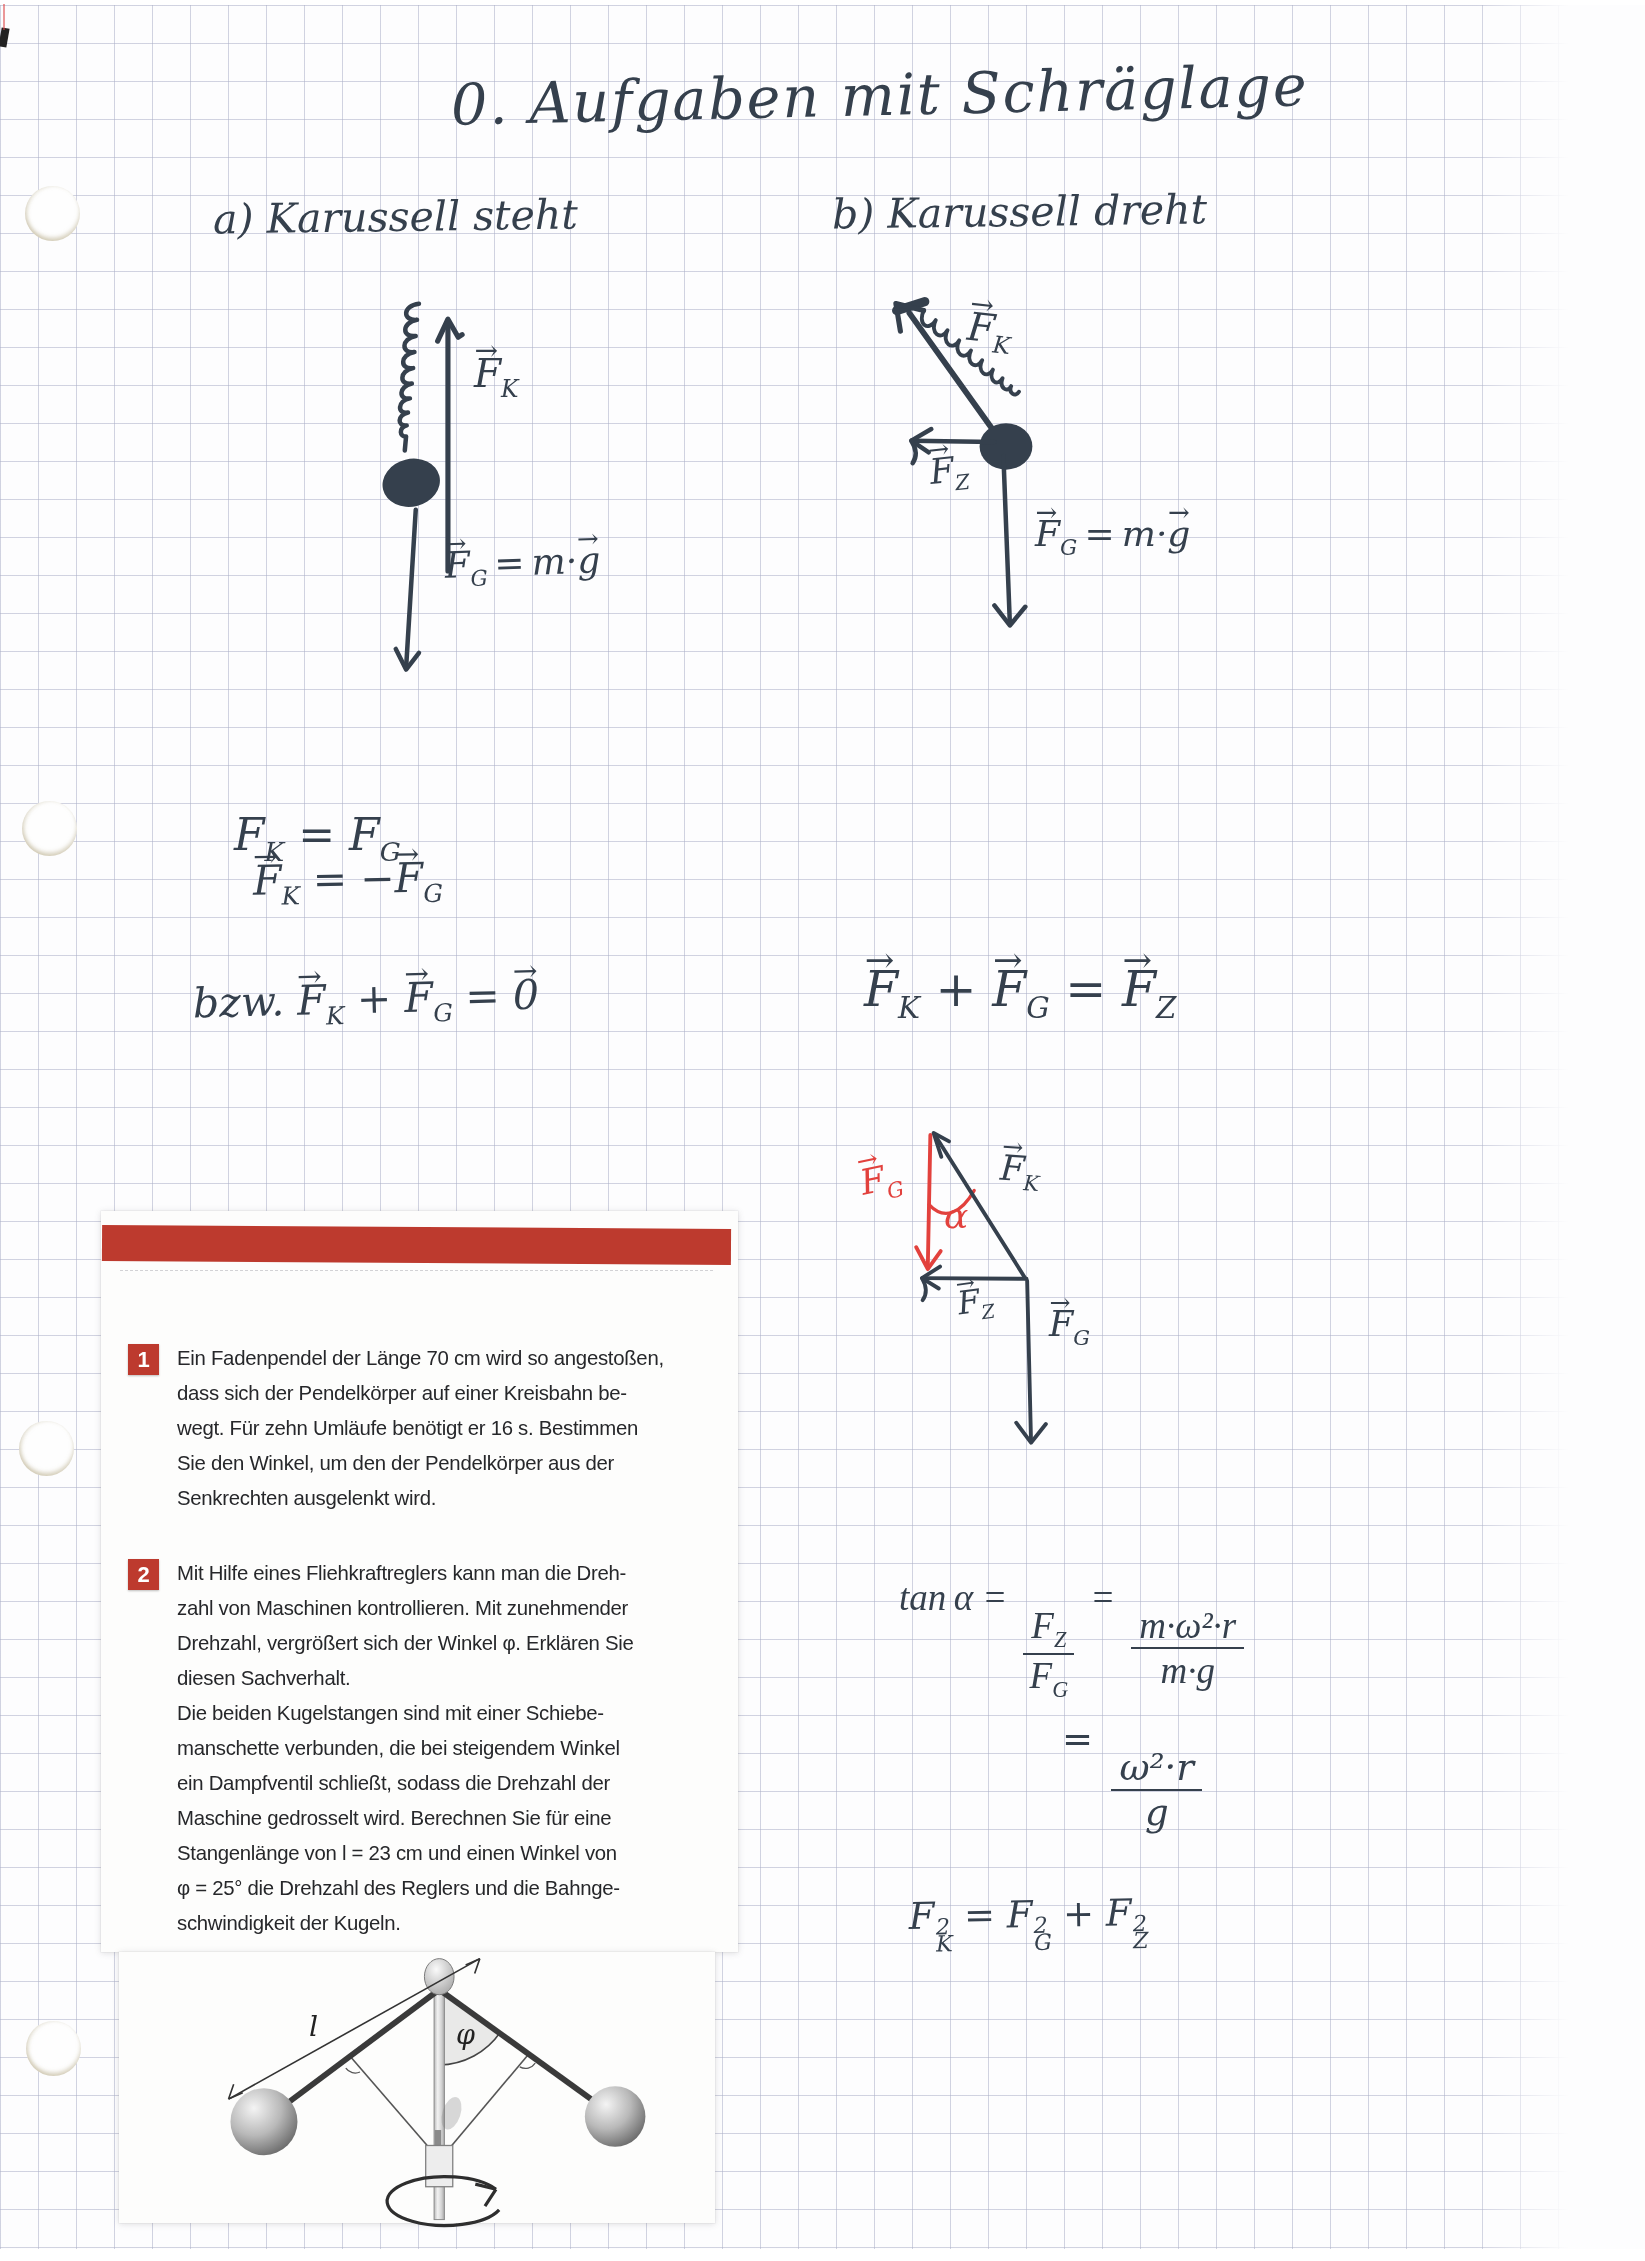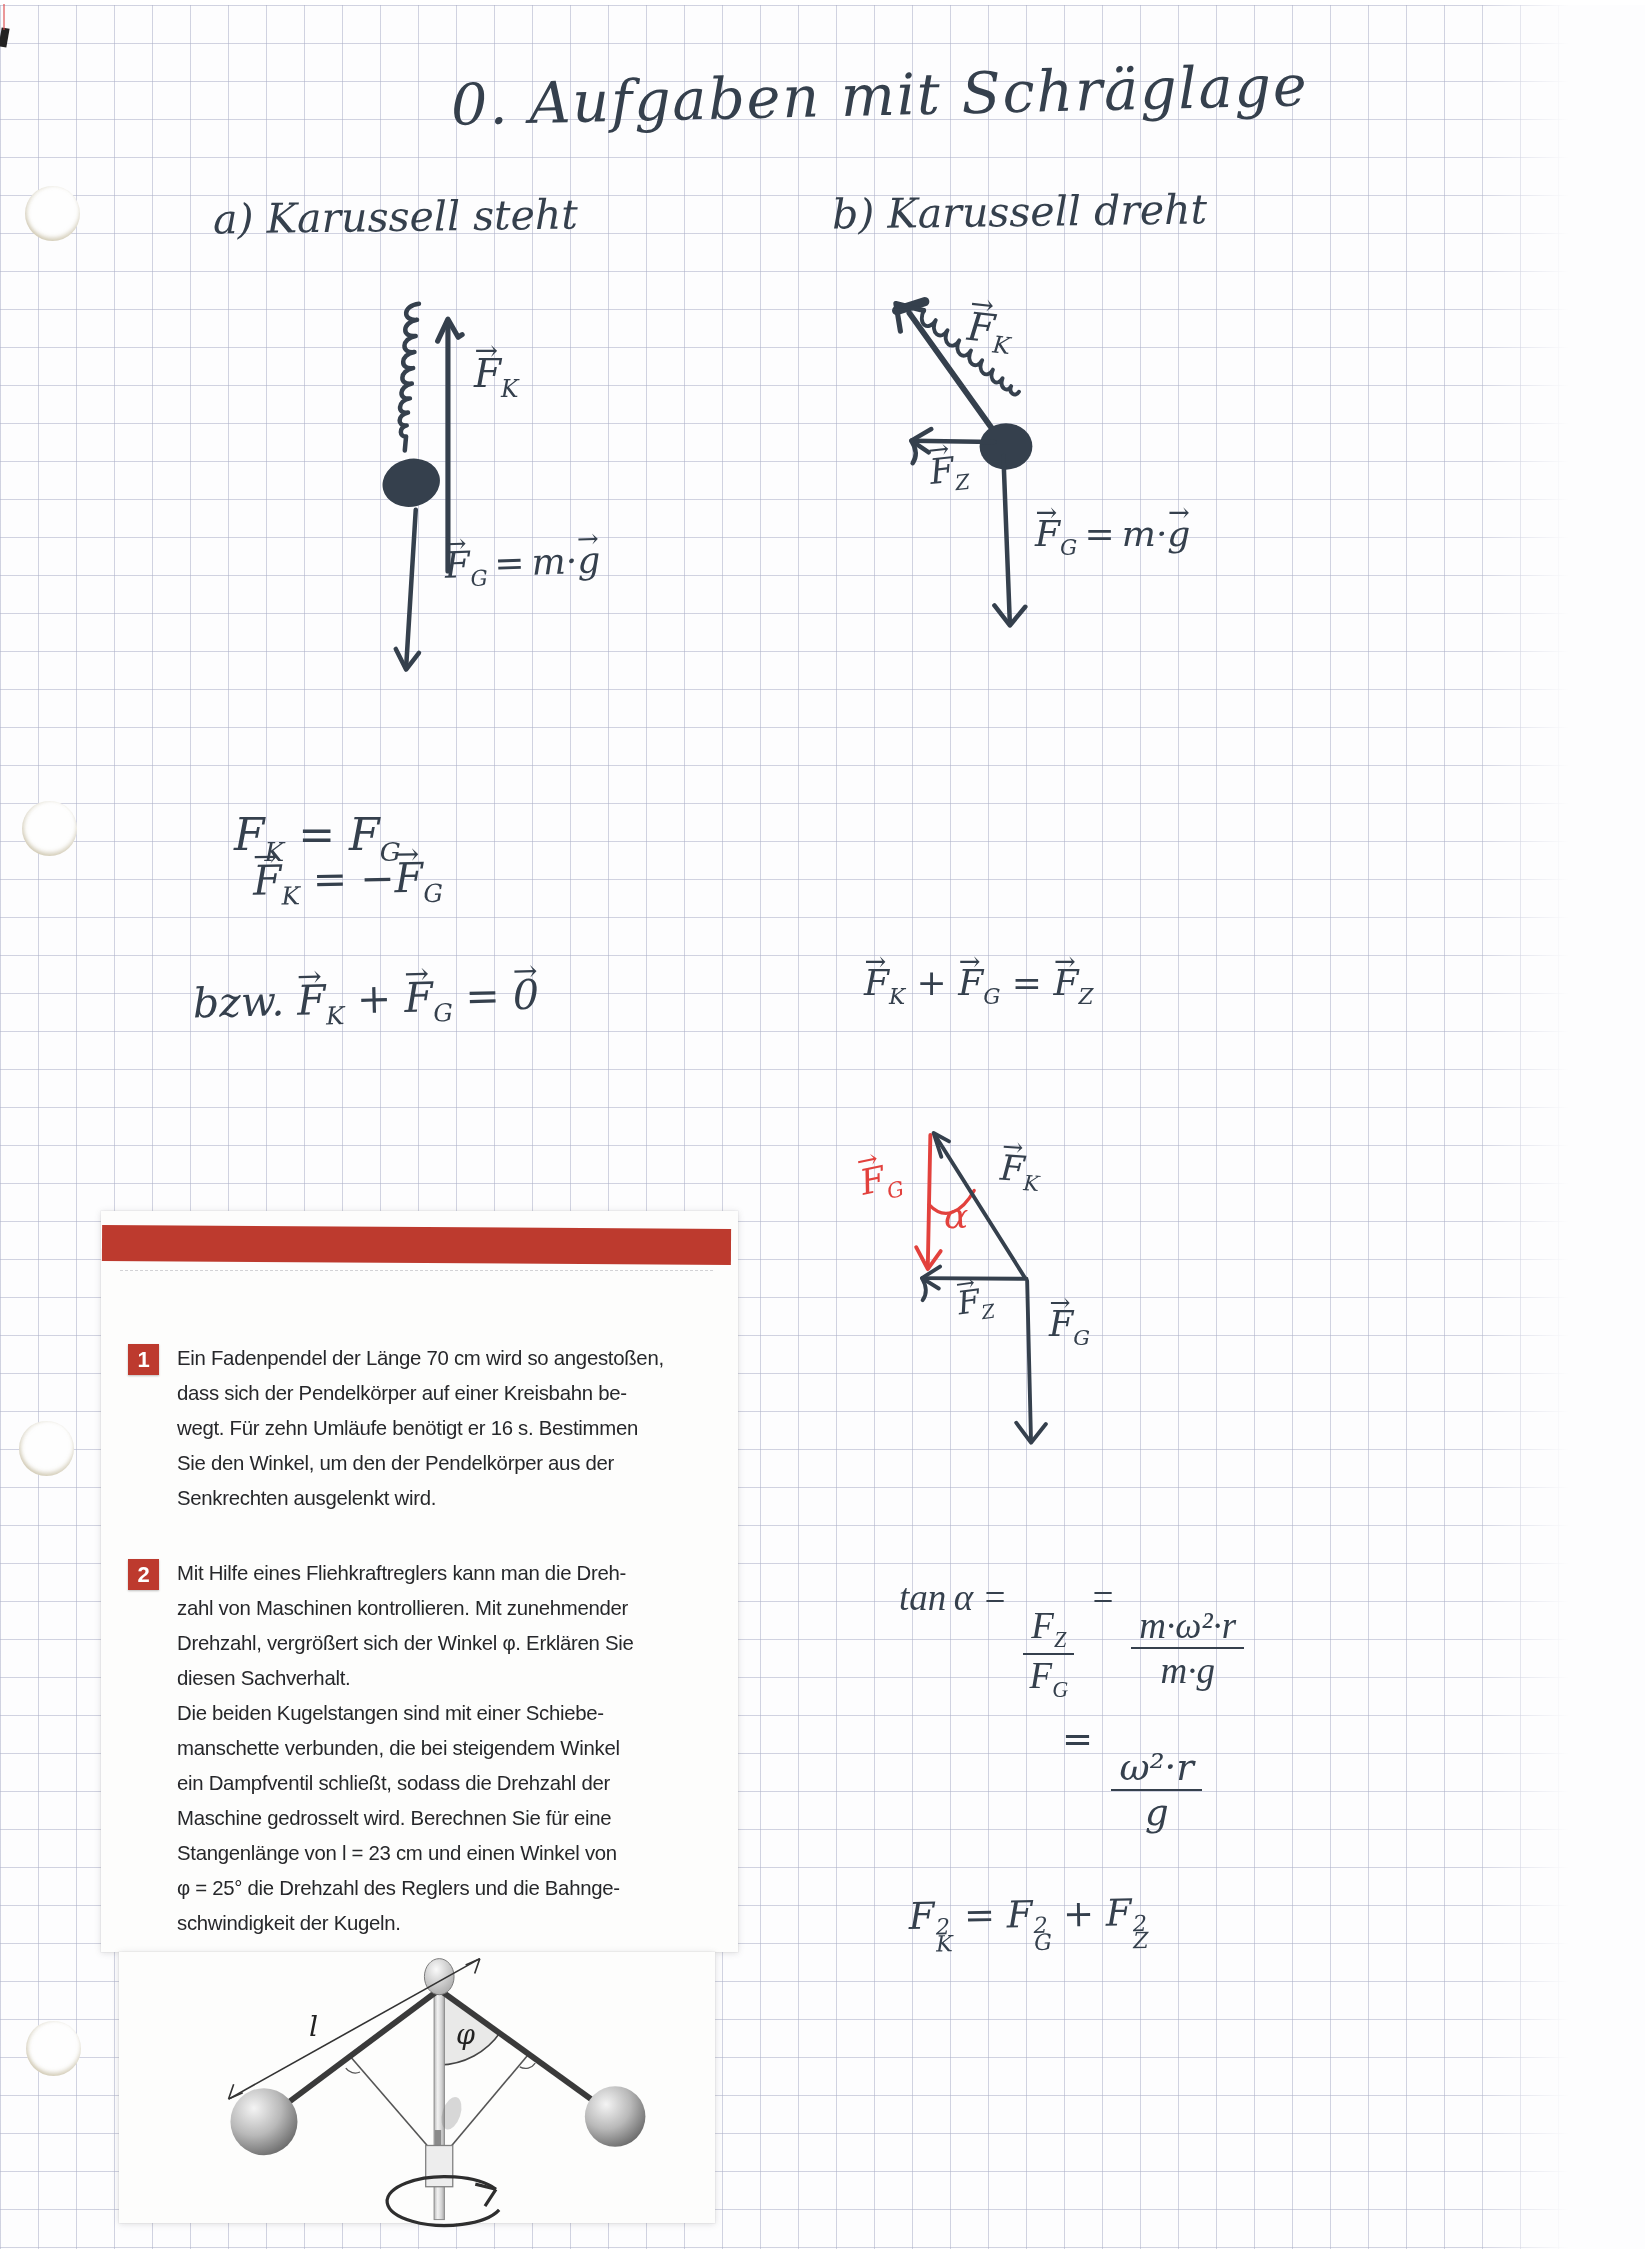--- a/index.html
+++ b/index.html
@@ -139,21 +139,21 @@
     </g>
   </svg>
   <div class="hw" style="left:967px;top:308px;font-size:39px;transform:rotate(6deg);"><span class="sym vec"><span>F</span><span class="sub">K</span></span></div>
   <div class="hw" style="left:930px;top:451px;font-size:35px;transform:rotate(-6deg);"><span class="sym vec"><span>F</span><span class="sub">Z</span></span></div>
   <div class="hw" style="left:1035px;top:514px;font-size:36px;"><span class="sym vec"><span>F</span><span class="sub">G</span></span><span> = m·</span><span class="sym vec"><span>g</span></span></div>
 
   <div class="hw" style="left:234px;top:768px;font-size:44px;margin-top:43px;"><span class="sym"><span>F</span><span class="sub">K</span></span><span>  =  </span><span class="sym"><span>F</span><span class="sub">G</span></span></div>
   <div class="hw" style="left:253px;top:857px;font-size:41px;transform:rotate(-1deg);"><span class="sym vec"><span>F</span><span class="sub">K</span></span><span>  =  −</span><span class="sym vec"><span>F</span><span class="sub">G</span></span></div>
   <div class="hw" style="left:193px;top:977px;font-size:41px;transform:rotate(-1.5deg);"><span>bzw.  </span><span class="sym vec"><span>F</span><span class="sub">K</span></span><span> + </span><span class="sym vec"><span>F</span><span class="sub">G</span></span><span> = </span><span class="sym vec"><span>0</span></span></div>
 
-  <div class="hw" style="left:864px;top:963px;font-size:36px;"><span class="sym vec"><span>F</span><span class="sub">K</span></span><span> + </span><span class="sym vec"><span>F</span><span class="sub">G</span></span><span>  =  </span><span class="sym vec"><span>F</span><span class="sub">Z</span></span></div>
+  <div class="hw" style="left:864px;top:963px;font-size:49px;"><span class="sym vec"><span>F</span><span class="sub">K</span></span><span> + </span><span class="sym vec"><span>F</span><span class="sub">G</span></span><span>  =  </span><span class="sym vec"><span>F</span><span class="sub">Z</span></span></div>
 
   <svg style="left:851px;top:1122px;" width="271" height="342" viewBox="0 0 420 530">
     <g>
       <path class="rstroke" stroke-width="6" d="M123,20 L119,226"></path>
       <path class="rstroke" stroke-width="6" d="M101,194 L119,228 L139,200"></path>
     </g>
     <path class="rstroke" stroke-width="5" d="M121,128 C145,154 172,140 191,106"></path>
     <g>
       <path class="stroke" stroke-width="6" d="M270,242 L130,20"></path>
       <path class="stroke" stroke-width="6" d="M152,30 L128,17 L140,54"></path>

